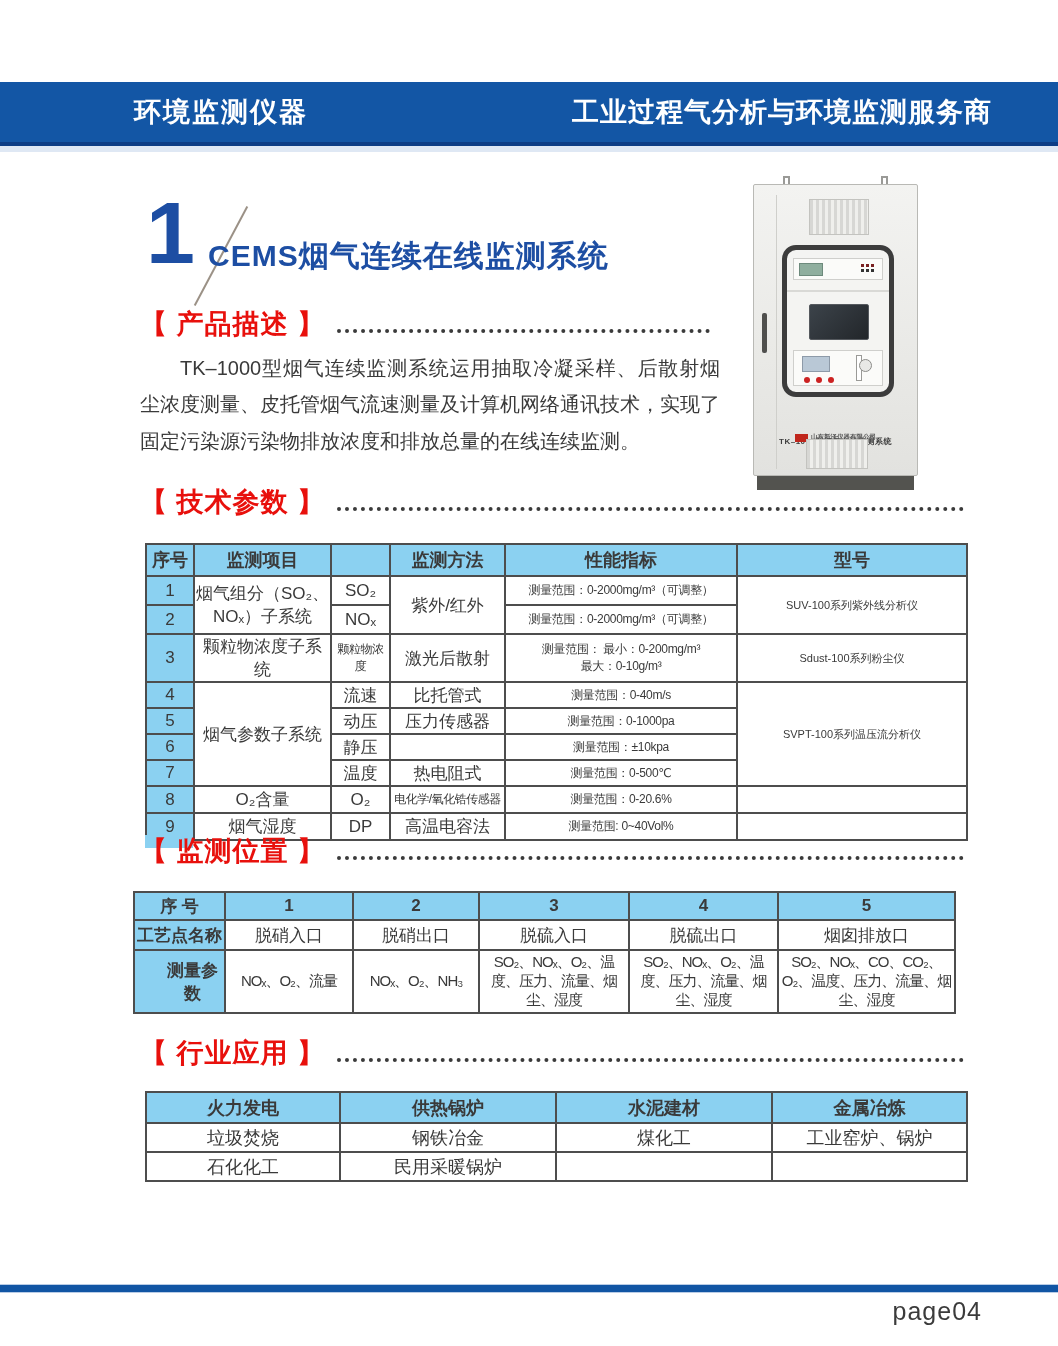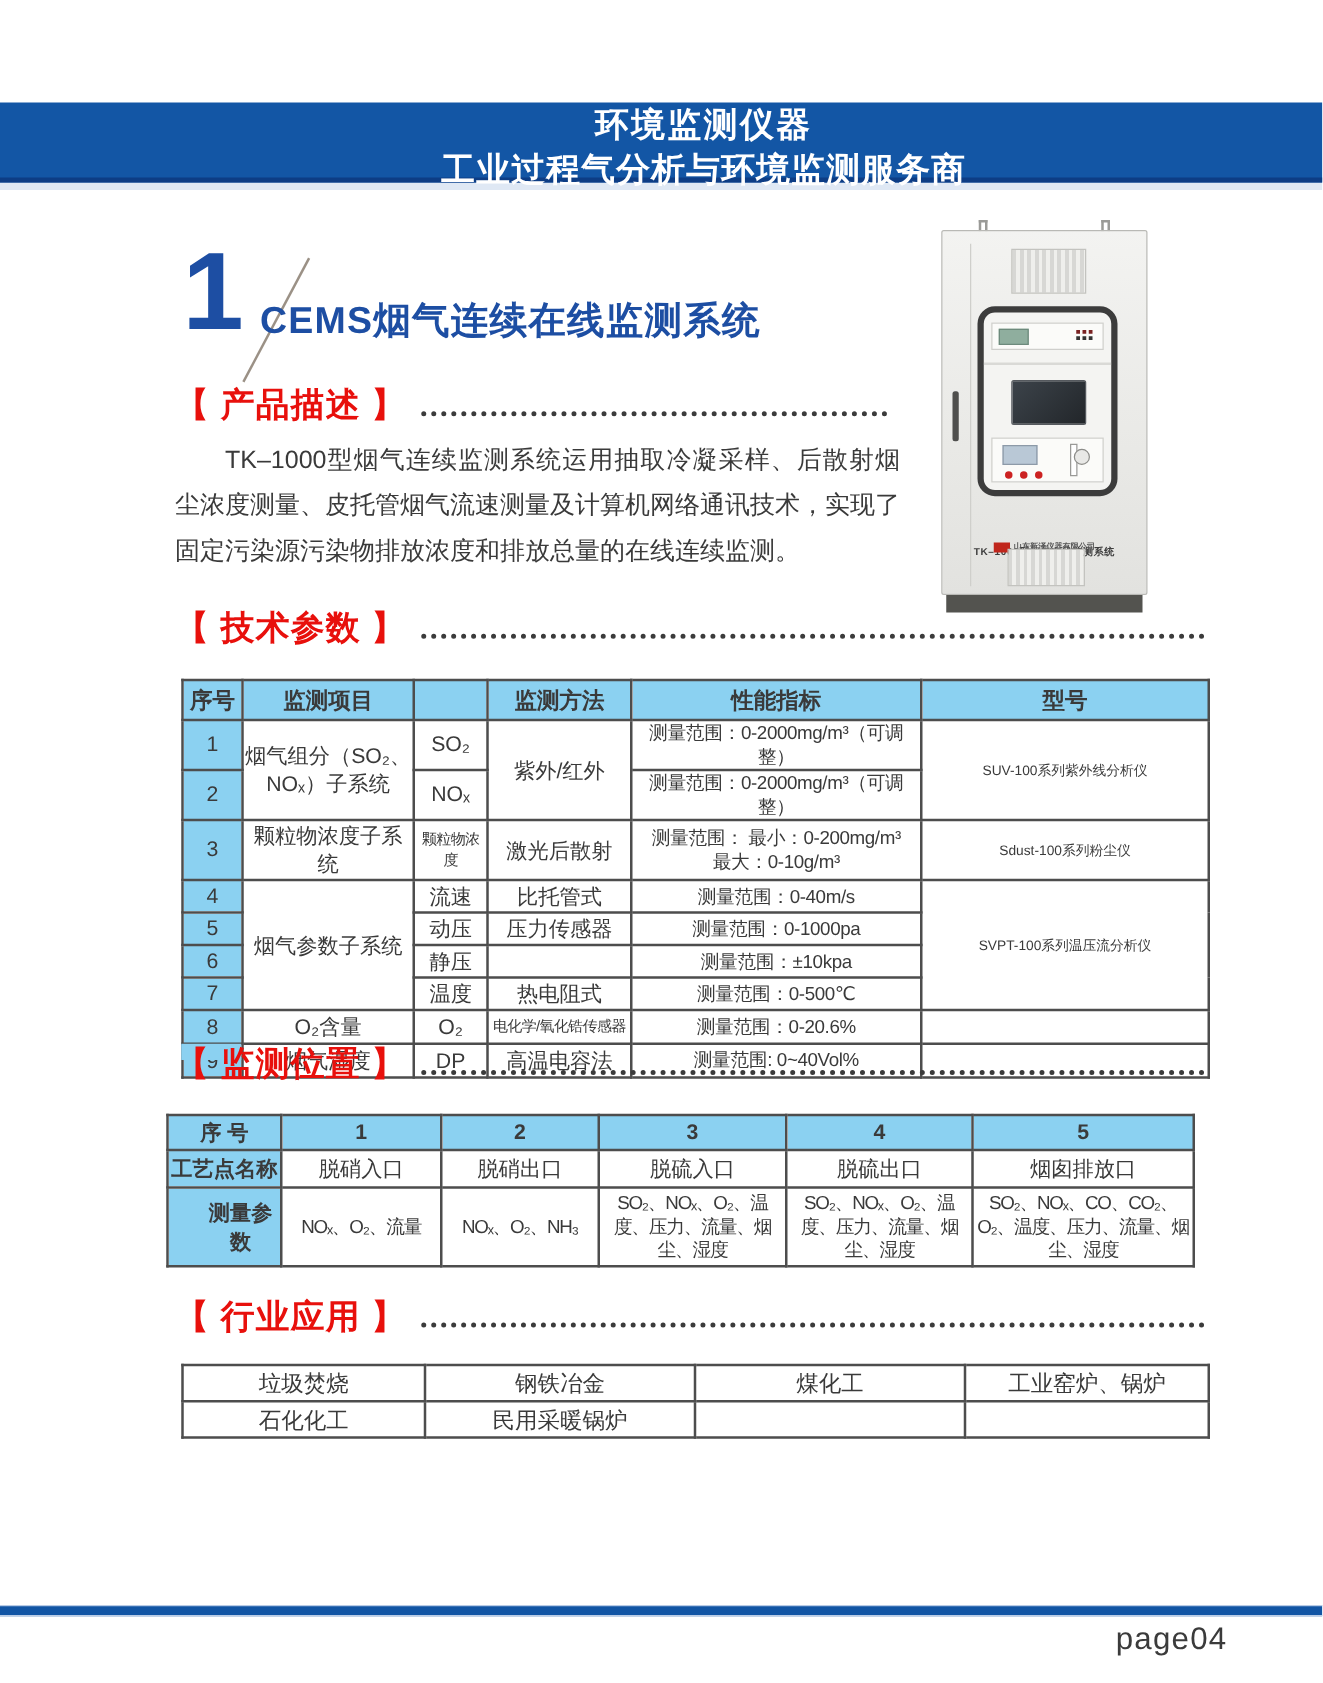--- a/index.html
+++ b/index.html
@@ -4,21 +4,21 @@
 <style>
   * { margin:0; padding:0; box-sizing:border-box; }
   html,body { background:#ffffff; }
   body { font-family:"Liberation Sans","DejaVu Sans",sans-serif; }
   .page { position:relative; width:1058px; height:1346px; background:#ffffff; overflow:hidden; }
 
   
   .header-bar { position:absolute; left:0; top:82px; width:1058px; height:64px;
     background:#1356a5; border-bottom:4px solid #0d3d85;
     display:flex; align-items:center; justify-content:space-between;
-    padding:0 66px 0 134px; box-shadow:0 6px 0 #dfe8f4;flex-direction:column; }
+    padding:0 66px 0 134px; box-shadow:0 6px 0 #dfe8f4; }
   .header-bar .h-left  { color:#ffffff; font-size:27px; font-weight:bold; letter-spacing:2px; }
   .header-bar .h-right { color:#ffffff; font-size:27px; font-weight:bold; letter-spacing:1px; }
 
   
   .title-block { position:absolute; left:146px; top:188px; width:600px; height:110px; }
   .big-num { position:absolute; left:0; top:0; font-size:88px; line-height:90px; font-weight:bold;
     color:#1d4ea3; font-style:normal; }
   .slash { position:absolute; left:14px; top:12px; width:2px; height:112px; background:#9b9186;
     transform:rotate(28deg); transform-origin:center; margin-left:60px; }
   .main-title { position:absolute; left:62px; top:48px; font-size:30px; font-weight:bold; color:#1d4ea3;
@@ -37,21 +37,21 @@
   table { border-collapse:collapse; table-layout:fixed; }
   td,th { border:2px solid #4d4d4d; text-align:center; vertical-align:middle;
     color:#3a3a3a; overflow:hidden; }
   .blue { background:#8bd1f1; }
 
   
   .tech-table { position:absolute; left:145px; top:543px; width:821px; font-size:17px; }
   .tech-table th { font-size:18px; font-weight:bold; height:32px; }
   .tech-table td { height:26px; }
   .tech-table .small { font-size:12px; letter-spacing:-0.5px; }
-  .tech-table .perf { font-size:15px; letter-spacing:-0.3px; }
+  .tech-table .perf { font-size:12px; letter-spacing:-0.3px; }
   .tech-table .model { font-size:11px; }
   .tail-strip { position:absolute; left:145px; top:835px; width:48px; height:13px; background:#8bd1f1; }
 
   
   .pos-table { position:absolute; left:133px; top:891px; width:821px; font-size:17px; }
   .pos-table td { height:30px; }
   .pos-table .head td { height:28px; font-weight:bold; }
   .pos-table .lab { font-weight:bold; }
   .pos-table .params td { height:62px; font-size:15px; letter-spacing:-1px; padding:2px; }
   .pos-table .params .lab { font-size:17px; letter-spacing:0;padding-left:28px; }
@@ -299,20 +299,26 @@
   </div>
 
   <table class="ind-table">
     <colgroup>
         <col style="width:194px">
         <col style="width:216px">
         <col style="width:216px">
         <col style="width:195px">
       </colgroup>
     <tbody>
+        <tr class="head">
+      <td class="blue">火力发电</td>
+      <td class="blue">供热锅炉</td>
+      <td class="blue">水泥建材</td>
+      <td class="blue">金属冶炼</td>
+    </tr>
     <tr>
       <td>垃圾焚烧</td>
       <td>钢铁冶金</td>
       <td>煤化工</td>
       <td>工业窑炉、锅炉</td>
     </tr>
     <tr>
       <td>石化化工</td>
       <td>民用采暖锅炉</td>
       <td></td>

